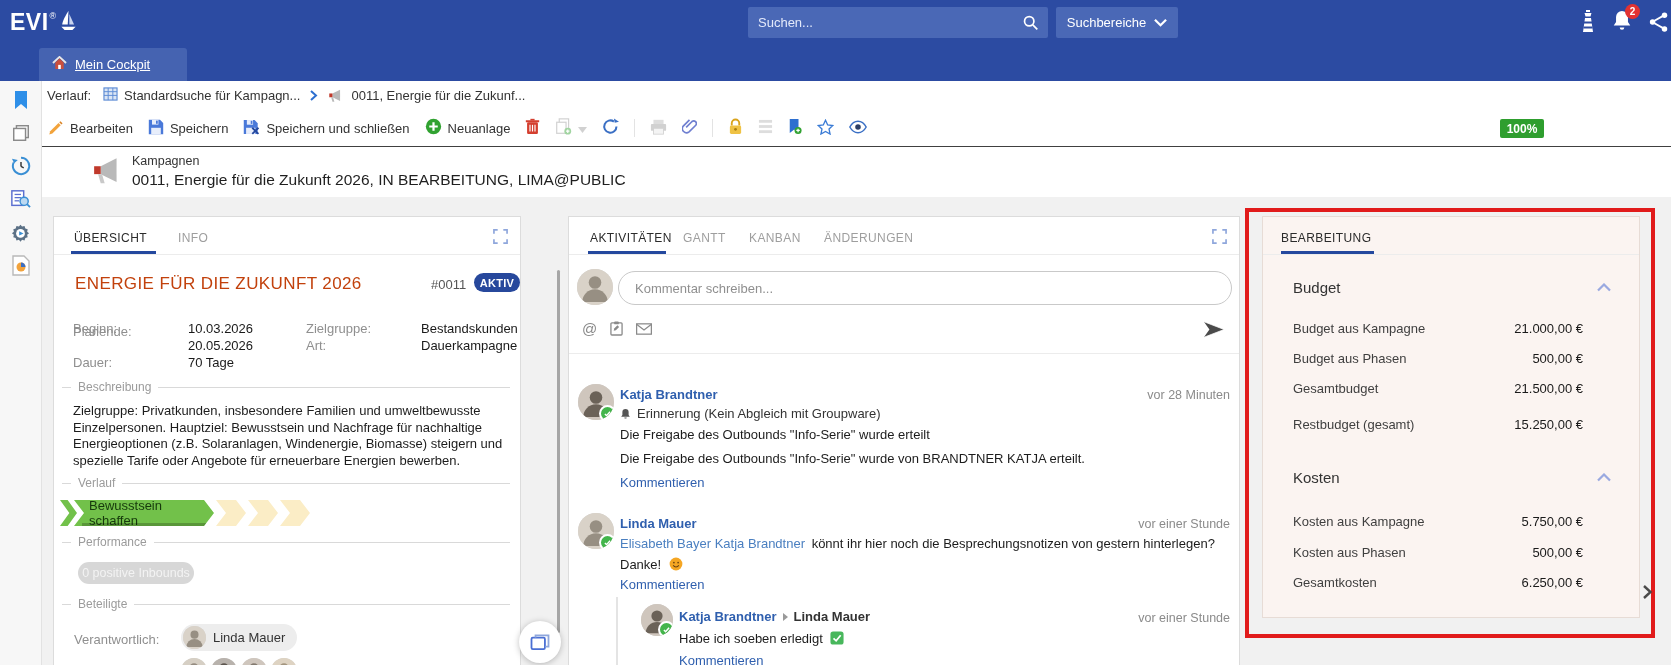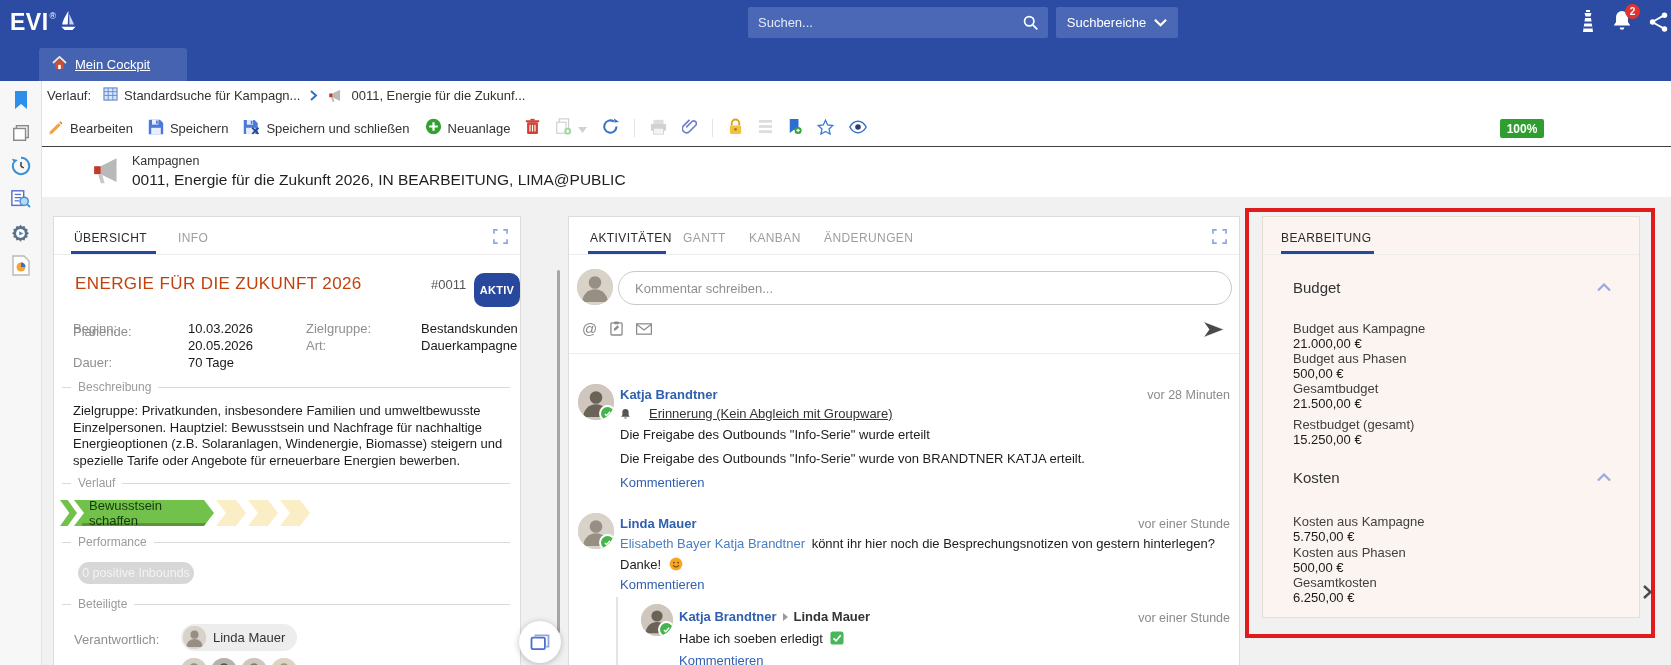--- a/index.html
+++ b/index.html
@@ -67,21 +67,21 @@
 
   .legend{position:absolute;left:8px;right:10px;display:flex;align-items:center;gap:7px;
           color:#9b9b9b;font-size:12px;}
   .legend::before{content:"";width:9px;height:1px;background:#d9d9d9;}
   .legend::after{content:"";flex:1;height:1px;background:#d9d9d9;}
 
   
   #leftcard{left:53px;top:216px;width:468px;height:470px;}
   .ctitle{position:absolute;left:21px;top:57px;font-size:17px;color:#c2410c;letter-spacing:.4px;}
   .cnum{position:absolute;left:377px;top:60px;font-size:13px;color:#555;}
-  .statuspill{position:absolute;left:420px;top:56px;width:46px;height:34px;background:#27489c;
+  .statuspill{position:absolute;left:420px;top:56px;width:46px;height:19px;background:#27489c;
               color:#fff;font-size:11px;font-weight:bold;border-radius:10px;display:flex;
               align-items:center;justify-content:center;letter-spacing:.3px;}
   .fld{position:absolute;font-size:13px;}
   .fld.l{color:#8f8f8f;} .fld.v{color:#1a1a1a;}
   .desc{position:absolute;left:19px;top:186px;width:436px;font-size:13px;line-height:16.5px;color:#1c1c1c;}
   .chev{position:absolute;top:283px;height:26px;
         clip-path:polygon(0 0,calc(100% - 10px) 0,100% 50%,calc(100% - 10px) 100%,0 100%,10px 50%);}
   .chev.lead{left:6px;width:17px;background:#72c14a;
         clip-path:polygon(0 0,45% 0,100% 50%,45% 100%,0 100%,55% 50%);}
   .chev.main{left:20px;width:140px;background:#72c14a;display:flex;align-items:center;
@@ -117,39 +117,39 @@
   .composer input{flex:1;border:0;outline:none;background:transparent;font-family:"Liberation Sans",sans-serif;
                   font-size:13px;color:#333;padding:0 16px;}
   .composer input::placeholder{color:#8f8f8f;opacity:1;}
   .cmp-icons{position:absolute;left:13px;top:103px;display:flex;gap:13px;align-items:center;color:#8a8a8a;}
   .cmp-icons .at{font-size:15px;cursor:pointer;}
   .sendbtn{position:absolute;right:14px;top:104px;cursor:pointer;display:flex;}
   .feeddiv{position:absolute;left:0;right:0;top:136px;height:1px;background:#ececec;}
   .fi-av{position:absolute;width:36px;height:36px;left:9px;}
   .fi-name{position:absolute;left:51px;font-size:13px;font-weight:bold;color:#2f5fae;cursor:pointer;}
   .fi-time{position:absolute;right:9px;font-size:12.5px;color:#8b8b8b;}
-  .fi-sub{position:absolute;left:51px;font-size:13px;color:#333;display:flex;align-items:center;gap:18px;text-decoration:underline;}
+  .fi-sub{position:absolute;left:51px;font-size:13px;color:#333;display:flex;align-items:center;gap:6px;}
   .fi-text{position:absolute;left:51px;font-size:13px;color:#1c1c1c;}
   .fi-act{position:absolute;left:51px;font-size:13px;color:#2f5fae;cursor:pointer;}
   .mention{color:#4a7fc0;cursor:pointer;}
   .replybar{position:absolute;left:47px;top:380px;bottom:0;width:2px;background:#e4e4e4;}
   .r-av{position:absolute;left:72px;top:387px;width:32px;height:32px;}
   .r-name{position:absolute;left:110px;top:392px;font-size:13px;display:flex;align-items:center;gap:6px;}
   .r-name .a{font-weight:bold;color:#2f5fae;cursor:pointer;}
   .r-name .t{font-weight:bold;color:#333;cursor:pointer;}
   .tri{width:0;height:0;border-left:5px solid #9a9a9a;border-top:4px solid transparent;border-bottom:4px solid transparent;}
   .emoji-smile,.emoji-check{display:inline-flex;vertical-align:-2px;margin-left:4px;}
 
   
   .redbox{position:absolute;left:1245px;top:208px;width:410px;height:430px;border:4px solid #e11b1b;
           box-sizing:border-box;z-index:5;pointer-events:none;}
   #ctrlcard{left:1262px;top:216px;width:378px;height:402px;background:#fbf4f1;border-color:#e7dcd6;}
   .sec-title{position:absolute;left:30px;font-size:15px;color:#333;}
   .sec-collapse{position:absolute;right:28px;cursor:pointer;display:flex;}
-  .crow{position:absolute;left:30px;right:56px;display:flex;justify-content:space-between;font-size:13px;flex-direction:column;}
+  .crow{position:absolute;left:30px;right:56px;display:flex;justify-content:space-between;font-size:13px;}
   .crow .cl{color:#3f3f3f;} .crow .cv{color:#1a1a1a;}
   .edgechev{position:absolute;left:1641px;top:584px;z-index:6;cursor:pointer;display:flex;}
 </style>
 </head>
 <body>
 
 <div id="app">
 
   <div class="topbar">
     <div class="logo">

